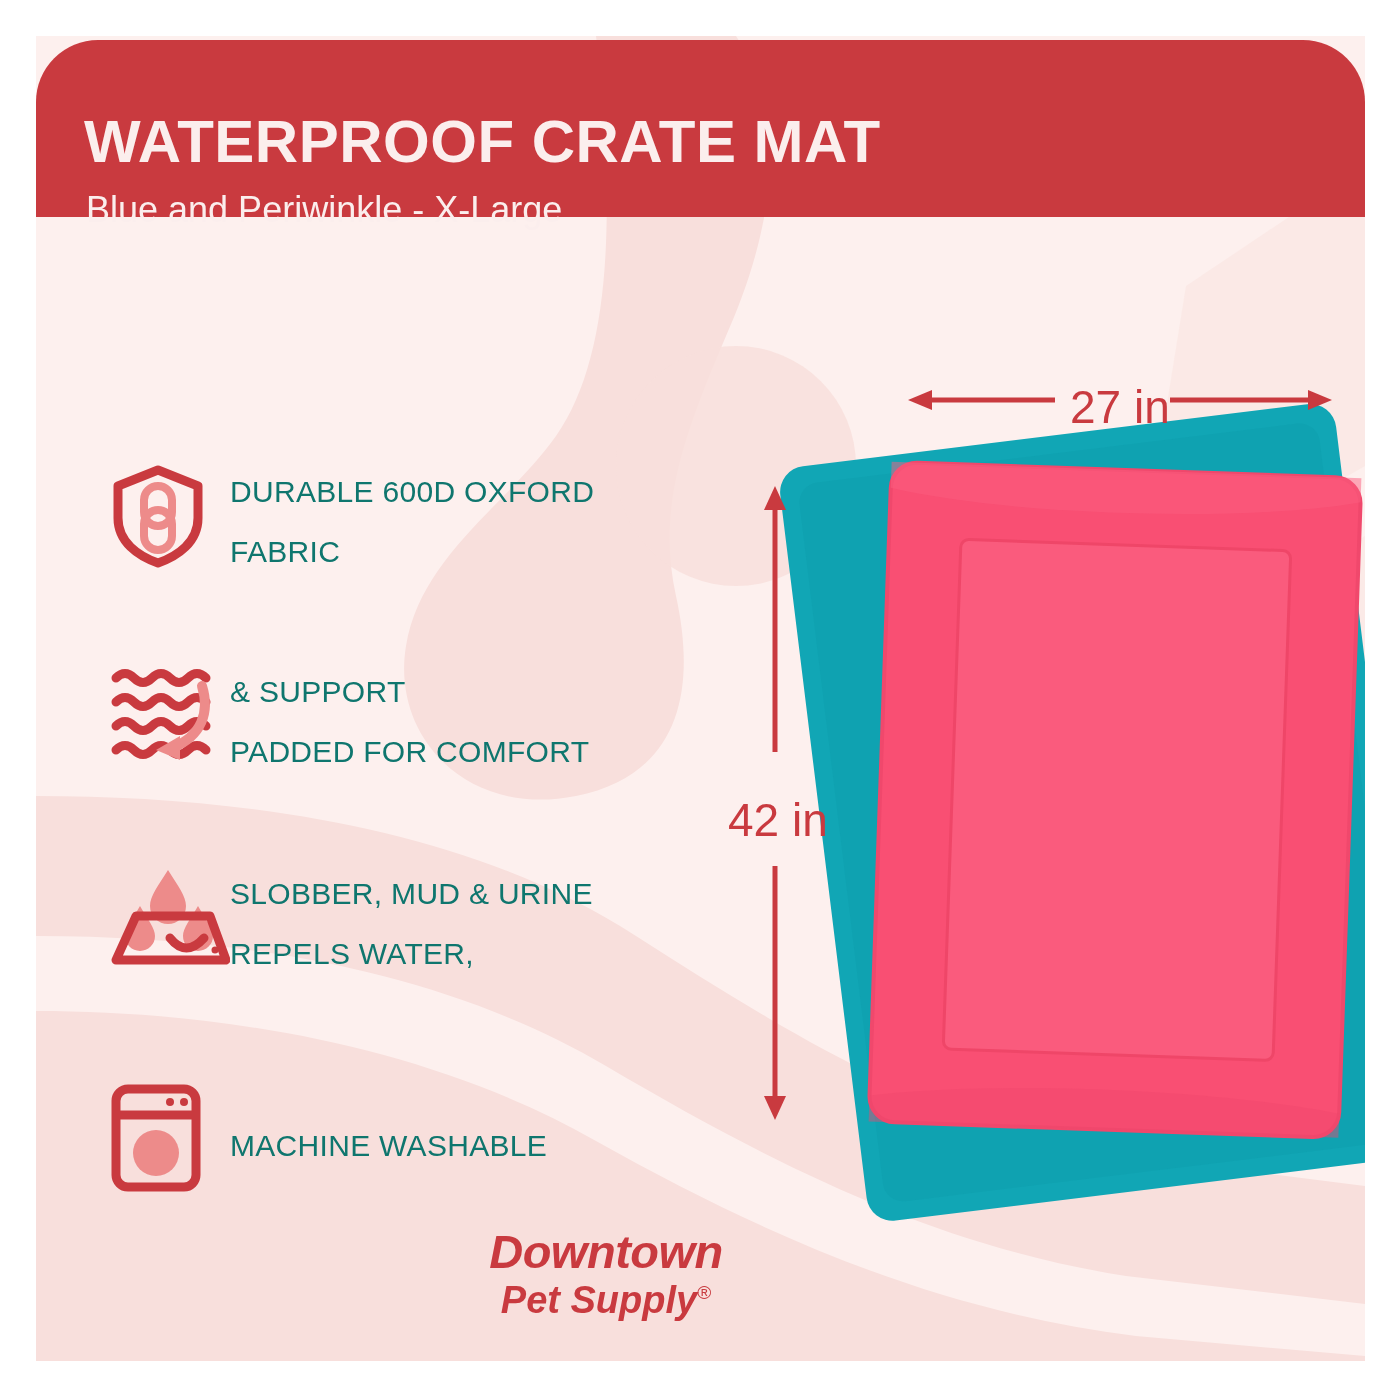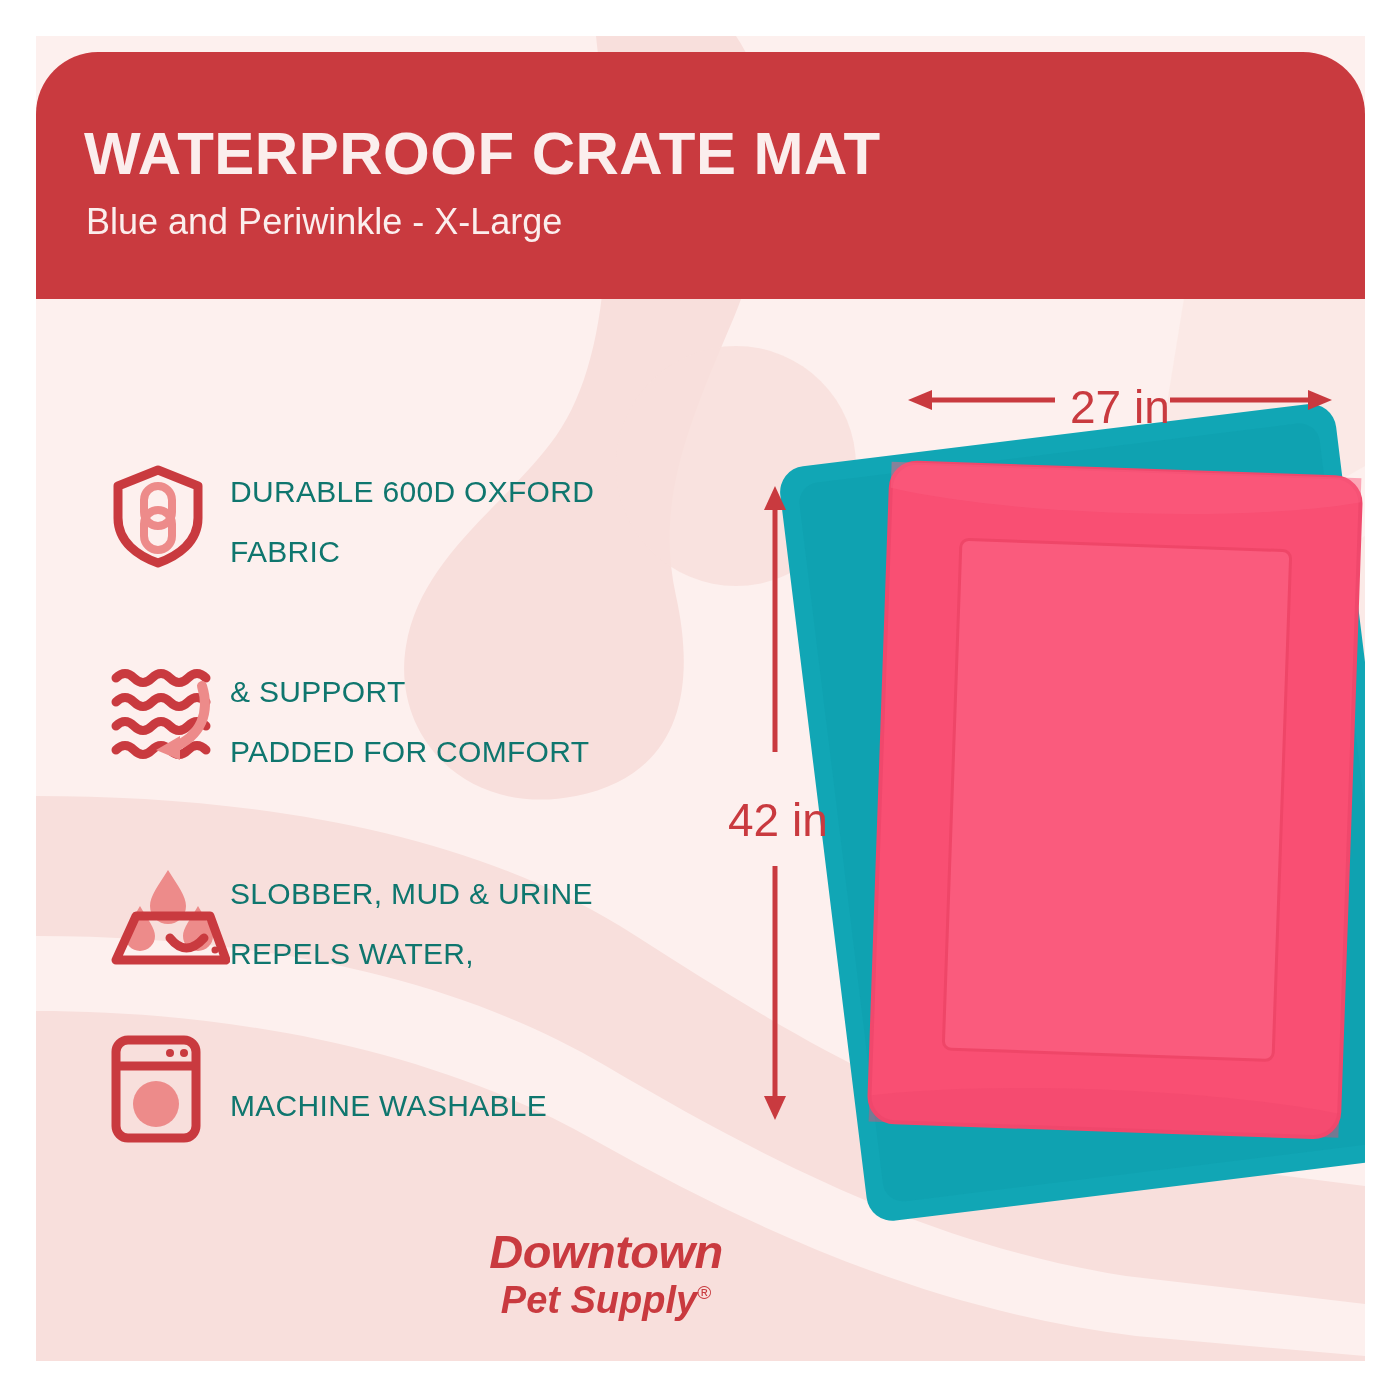--- a/index.html
+++ b/index.html
@@ -20,22 +20,22 @@
     left: 36px; top: 36px;
     width: 1329px; height: 1325px;
     background: #fdf0ee;
     overflow: hidden;
   }
   .bg-art { position: absolute; inset: 0; }
 
   
   .banner {
     position: absolute;
-    left: 36px; top: 52px;
-    width: 1329px; height: 247px;
+    left: 36px; top: 40px;
+    width: 1329px; height: 177px;
     background: #c93a3f;
     border-radius: 62px 62px 0 0;
   }
   .banner-title {
     position: absolute;
     left: 48px; top: 72px;
     font-size: 60px;
     font-weight: 700;
     letter-spacing: 0.5px;
     color: #fbeeed;
@@ -76,21 +76,21 @@
   .feature-text {
     font-size: 30px;
     font-weight: 400;
     color: #0f766e;
     line-height: 60px;
     letter-spacing: 0.3px;
   }
   .f1 { top: 0; }
   .f2 { top: 200px; }
   .f3 { top: 400px; }
-  .f4 { top: 570px; align-items: center; }
+  .f4 { top: 619px; }
   .f4 .feature-text { padding-top: 35px; }
   .f3 .feature-text { padding-top: 2px; }
 
   
   .dim-label {
     position: absolute;
     color: #c93a3f;
     font-size: 46px;
     font-weight: 400;
     white-space: nowrap;

